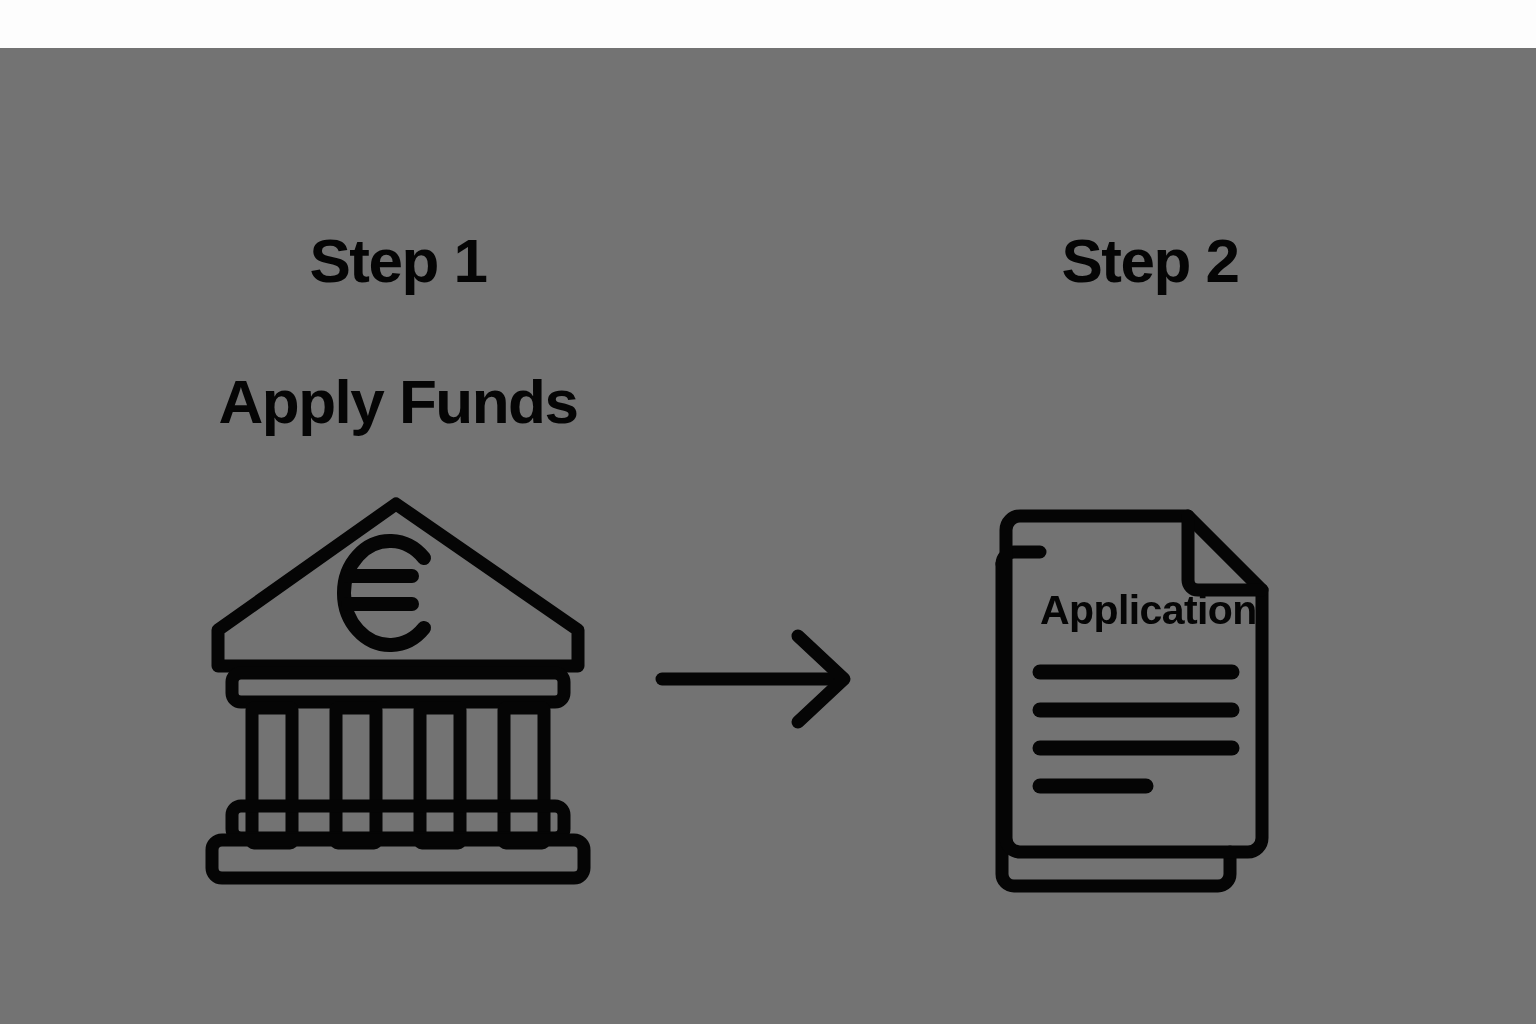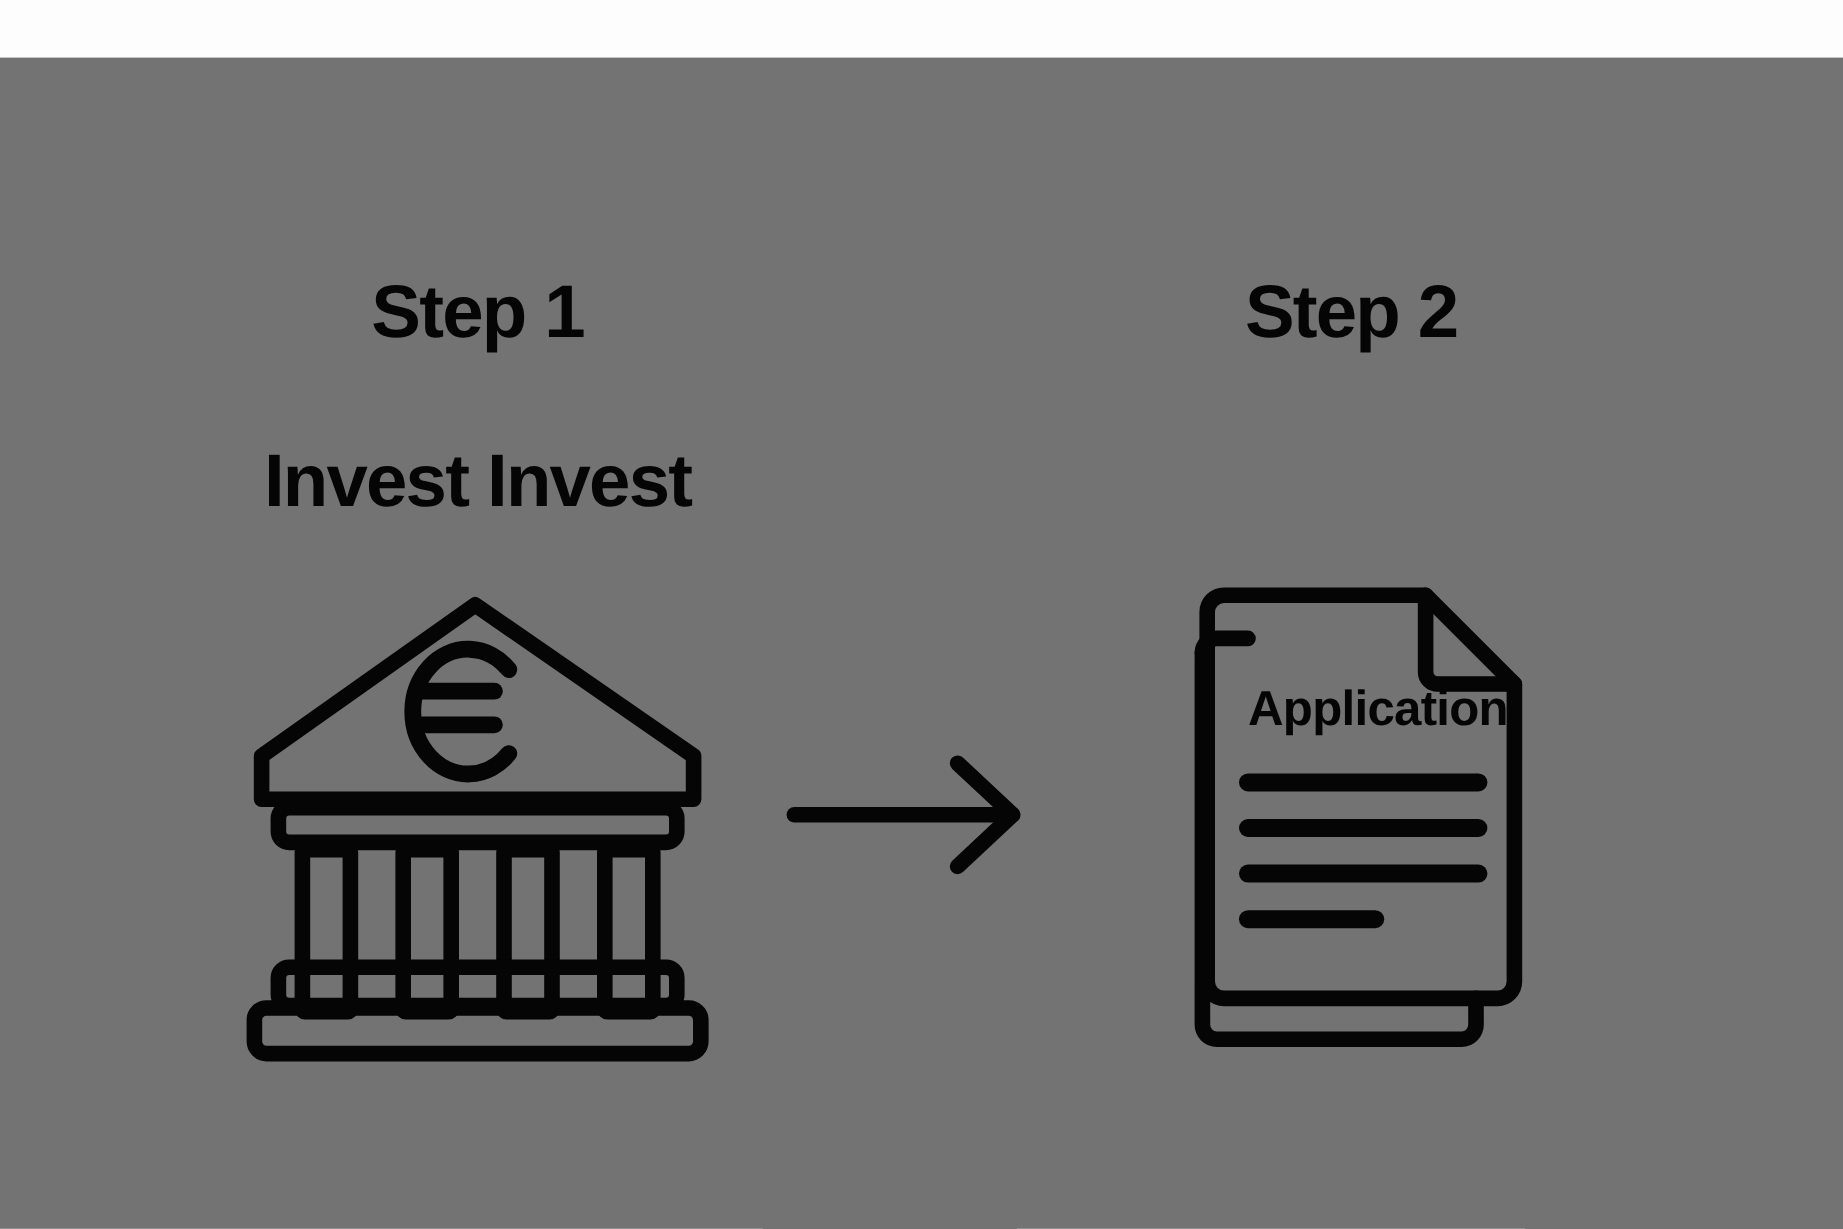--- a/index.html
+++ b/index.html
@@ -23,21 +23,21 @@
   }
 
   
   .step {
     position: absolute;
     top: 180px;
     width: 500px;
     text-align: center;
   }
   .step-1 { left: 148px; }
-  .step-2 { left: 876px; }
+  .step-2 { left: 900px; }
 
   .step-heading {
     font-family: "Liberation Sans", sans-serif;
     font-weight: bold;
     font-size: 62px;
     line-height: 1.05;
     letter-spacing: -1.5px;
     color: #050505;
     margin: 0;
     white-space: nowrap;
@@ -58,21 +58,21 @@
   .icon-bank {
     position: absolute;
     left: 196px;
     top: 440px;
     width: 404px;
     height: 400px;
   }
   .icon-doc {
     position: absolute;
     left: 940px;
-    top: 436px;
+    top: 456px;
     width: 344px;
     height: 400px;
   }
   .icon-arrow {
     position: absolute;
     left: 650px;
     top: 566px;
     width: 220px;
     height: 130px;
   }
@@ -84,21 +84,21 @@
     height: 100%;
   }
 </style>
 </head>
 <body>
 
 <div class="canvas">
 
   <div class="step step-1">
     <h1 class="step-heading">Step 1</h1>
-    <h2 class="step-subheading">Invest Invest</h2>
+    <h2 class="step-subheading">Apply Funds</h2>
   </div>
 
   <div class="icon-bank">
     <svg viewBox="0 0 404 400" xmlns="http://www.w3.org/2000/svg" fill="none" stroke="#050505" stroke-width="13" stroke-linecap="round" stroke-linejoin="round">
 
       <path d="M 22 142 L 200 16 L 382 142 L 382 178 L 22 178 Z"></path>
 
       <g stroke-width="14" stroke-linecap="round">
         <path d="M 228 70 A 46 52 0 1 0 228 140"></path>
         <line x1="152" y1="88" x2="216" y2="88"></line>

